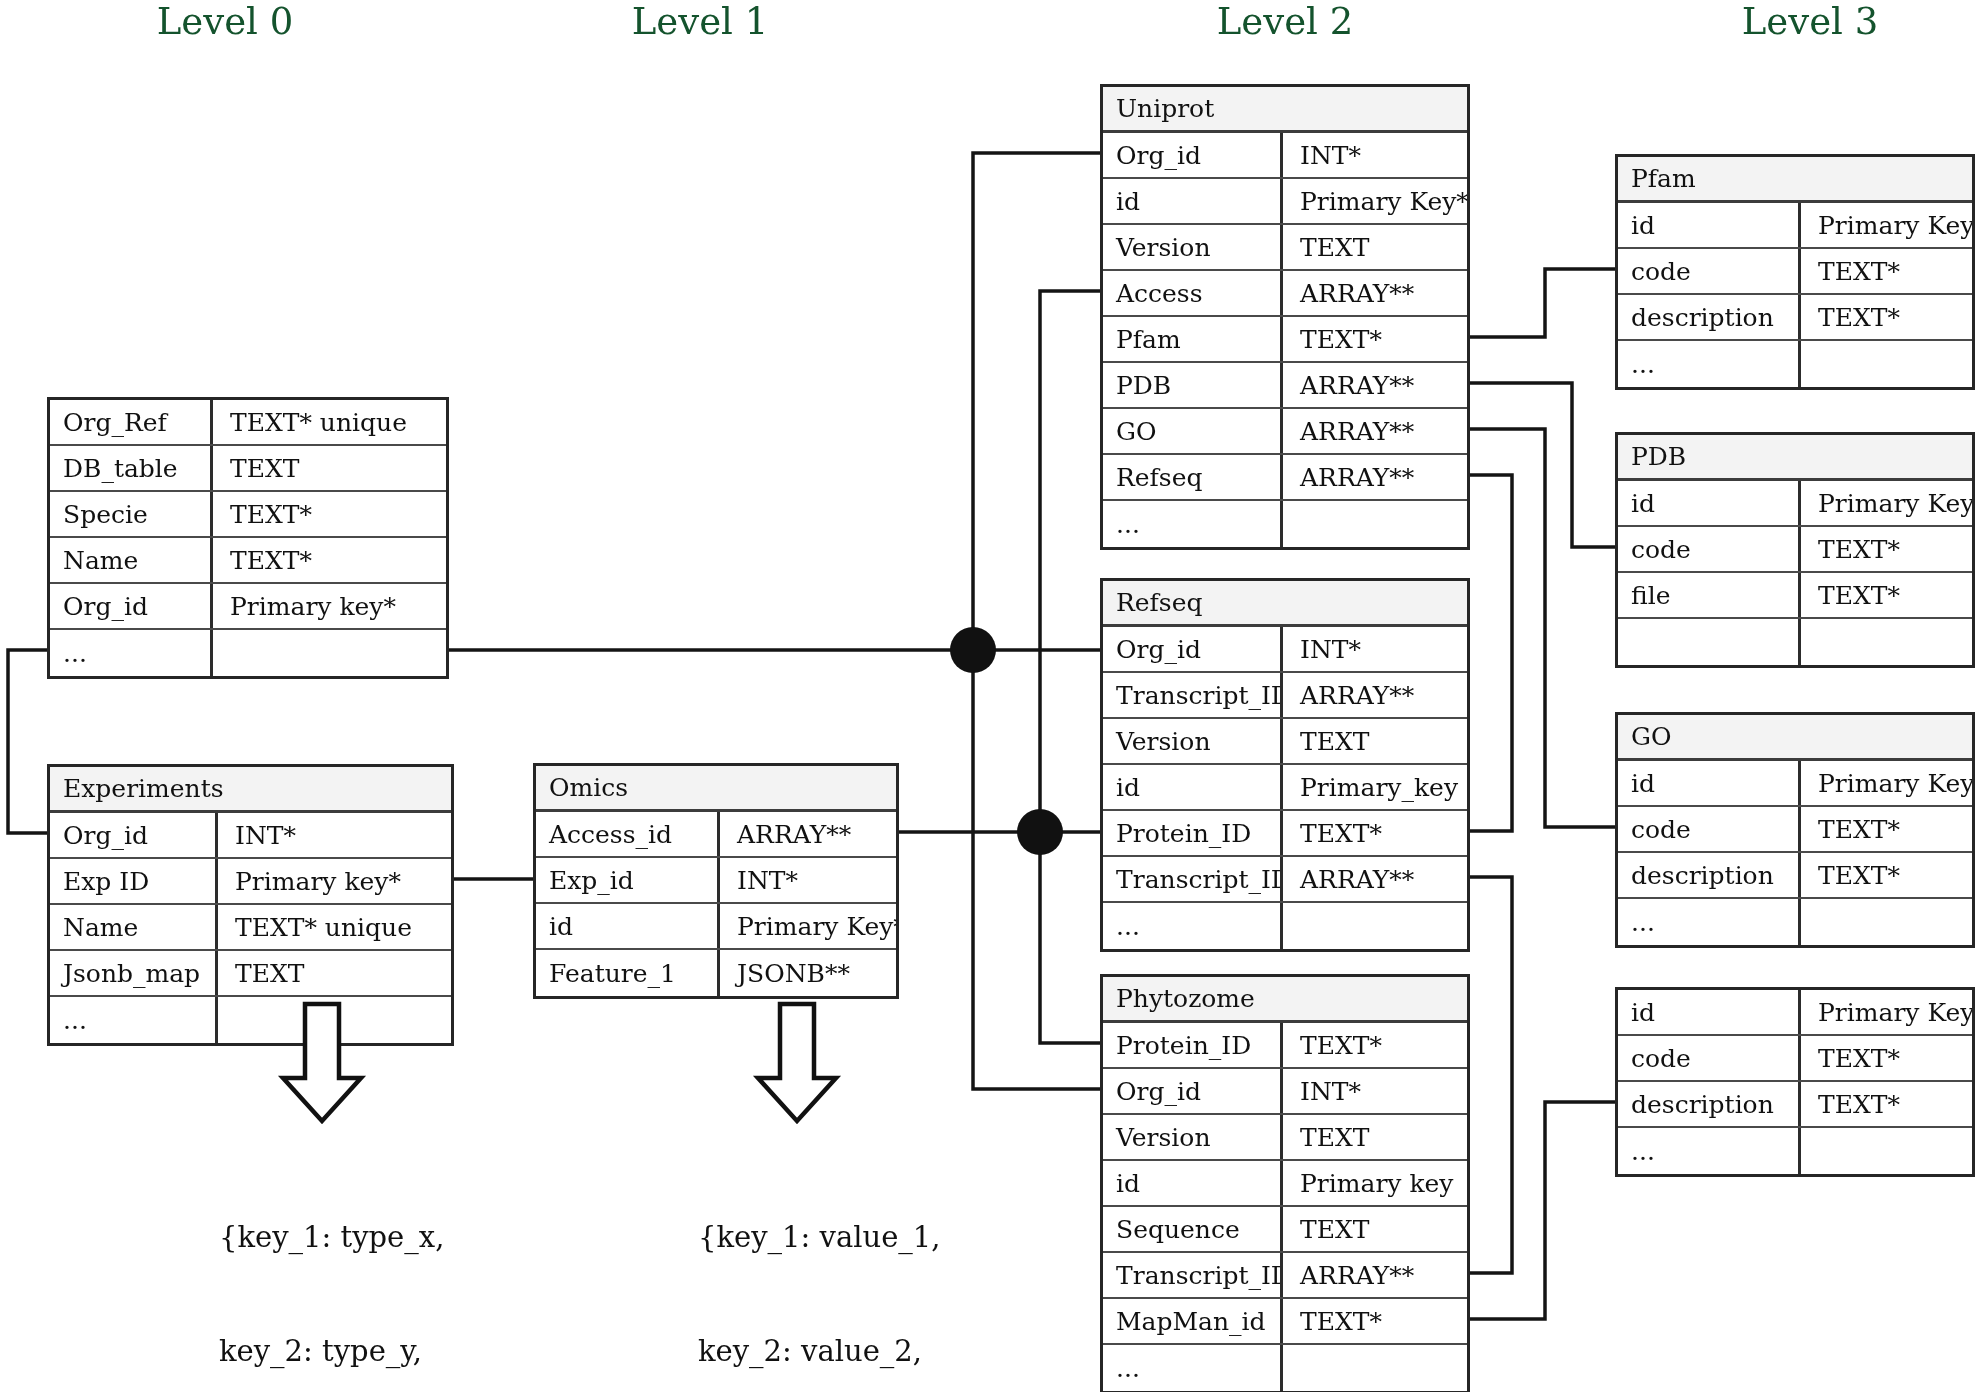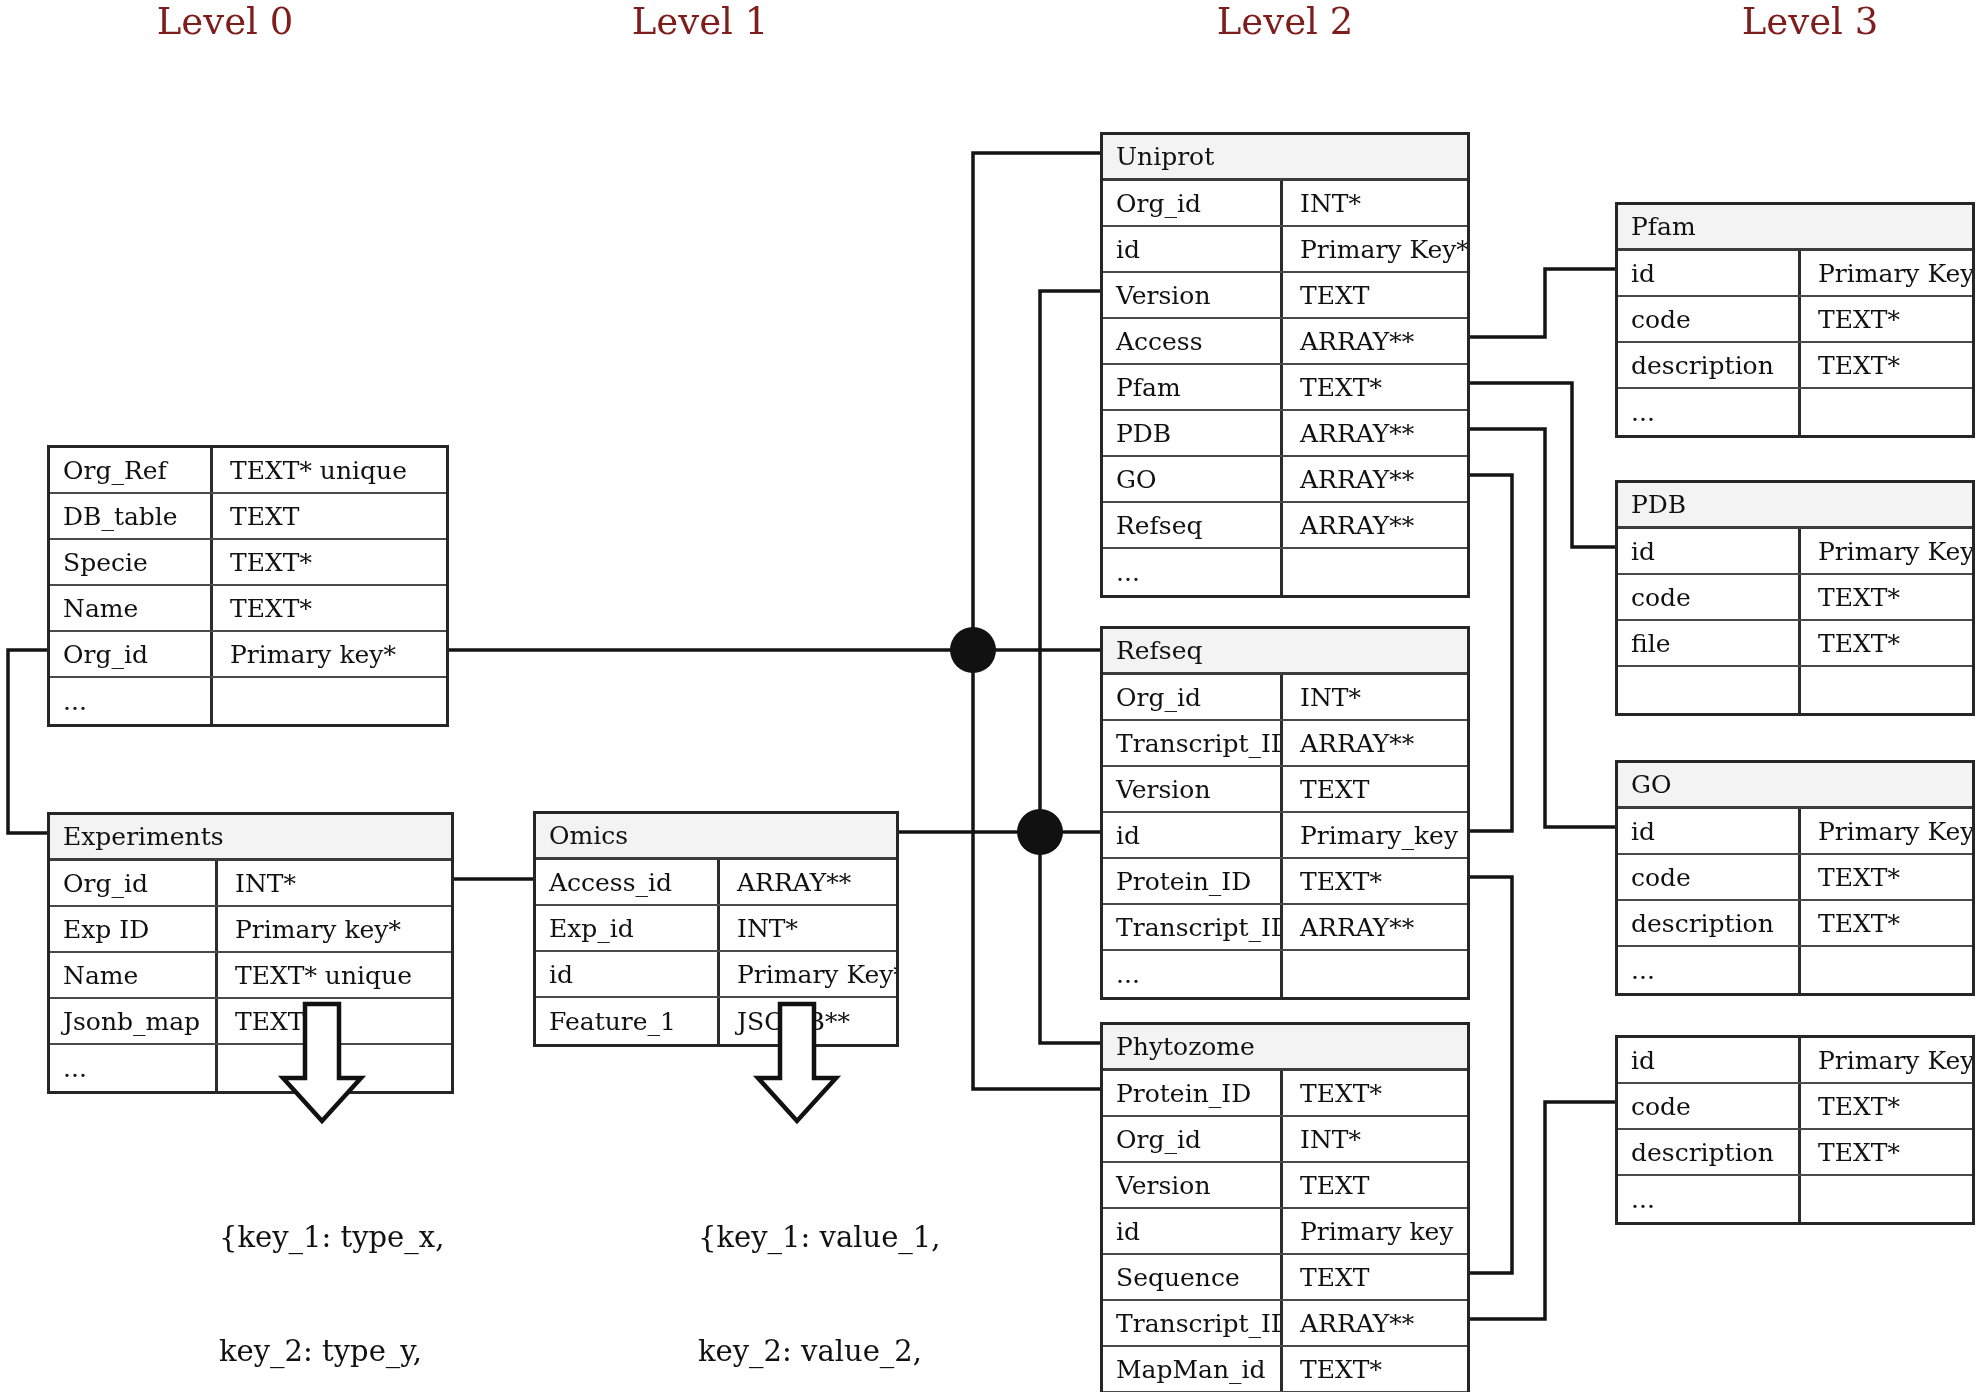--- a/index.html
+++ b/index.html
@@ -3,26 +3,26 @@
 <meta charset="utf-8">
 <style>
   html,body{margin:0;padding:0;background:#ffffff;}
   #canvas{
     position:relative;width:1984px;height:1392px;background:#ffffff;
     font-family:"DejaVu Serif","Liberation Serif",serif;color:#111;
     overflow:hidden;
   }
   .level-label{
     position:absolute;top:0;transform:translateX(-50%);
-    font-size:37px;color:#7f1d1d;white-space:nowrap;
+    font-size:37px;color:#14532d;white-space:nowrap;
   }
   svg.wires{position:absolute;left:0;top:0;pointer-events:none;}
   .tbl{
     position:absolute;box-sizing:border-box;background:#ffffff;
-    border:3px solid #262626;font-size:25px;margin-top:48px;
+    border:3px solid #262626;font-size:25px;
   }
   .tbl-head{
     box-sizing:border-box;height:46px;background:#f3f3f3;
     border-bottom:3px solid #3c3c3c;display:flex;align-items:center;
     padding-left:13px;white-space:nowrap;
   }
   .tbl-row{
     box-sizing:border-box;display:grid;grid-template-columns:var(--c1) 1fr;
     height:46px;border-bottom:2px solid #4a4a4a;
   }

